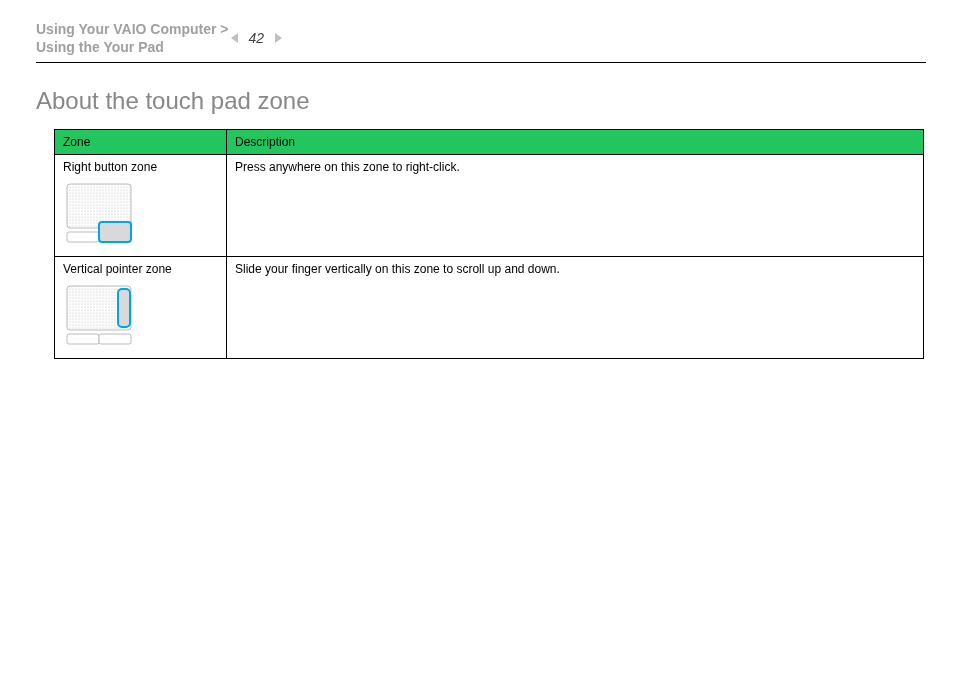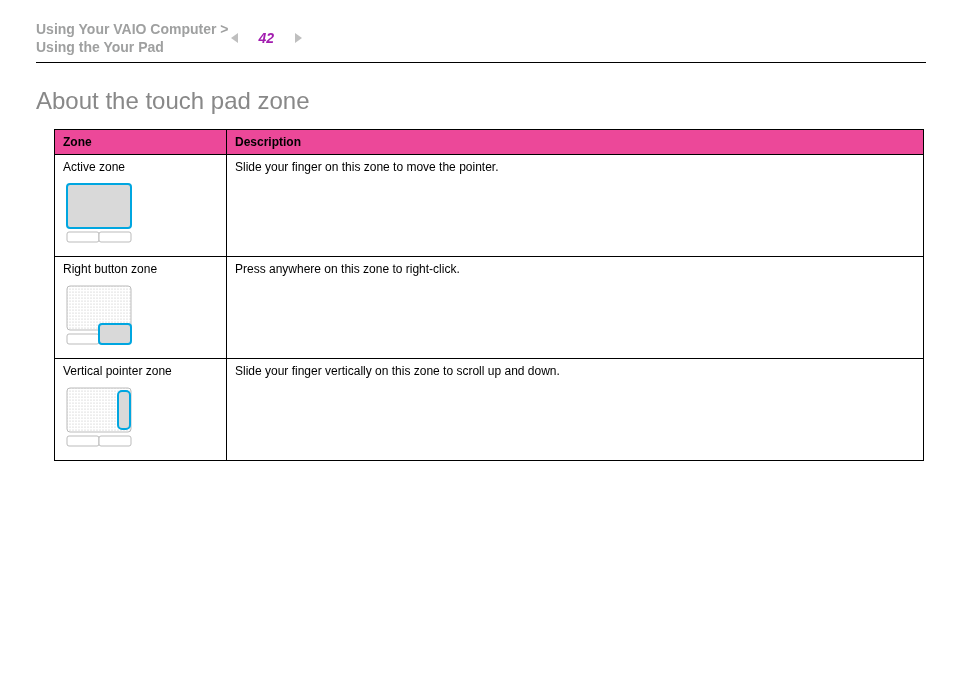--- a/index.html
+++ b/index.html
@@ -1,25 +1,25 @@
 <!DOCTYPE html>
 <html><head>
 <meta charset="utf-8">
 <style>
   html,body{margin:0;padding:0;width:954px;height:674px;background:#fff;font-family:Arial,Helvetica,sans-serif;color:#000;}
   .page{position:relative;width:954px;height:674px;box-sizing:border-box;padding:20px 28px 0 36px;}
   .bc{font-size:14px;font-weight:bold;color:#9fa0a0;line-height:18px;}
   .hdr{display:flex;align-items:center;}
-  .pagenav{display:flex;align-items:center;gap:18px;font-weight:bold;font-style:italic;color:#a21caf;font-size:14px;}
+  .pagenav{display:flex;align-items:center;gap:8px;font-weight:normal;font-style:italic;color:#404040;font-size:14px;}
   .pagenav svg{display:block;}
   .rule{margin:6px 0 24px 0;border:0;border-top:1px solid #000;}
   .section-title{font-size:24px;color:#888;font-weight:normal;margin:0 0 14px 0;}
   table.zone{border-collapse:collapse;width:870px;margin-left:18px;}
   table.zone th,table.zone td{border:1px solid #000;text-align:left;vertical-align:top;font-size:12px;padding:5px 8px;}
-  table.zone th{font-weight:bold;background:#ec4899;}
+  table.zone th{font-weight:normal;background:#22c55e;}
   table.zone col.c1{width:172px;}
   .zlabel{margin-bottom:6px;}
   .illus{width:78px;height:68px;}
 </style>
 </head>
 <body>
 
 <div class="page">
   <div class="hdr">
     <div>
@@ -49,31 +49,20 @@
         <col>
       </colgroup>
     <thead>
       <tr>
         <th>Zone</th>
         <th>Description</th>
       </tr>
     </thead>
     <tbody>
 
-      <tr>
-        <td>
-          <div class="zlabel">Active zone</div>
-          <svg class="illus" viewBox="0 0 78 68">
-            <rect x="4" y="4" width="64" height="44" rx="3" fill="#d9d9d9" stroke="#00a6e0" stroke-width="2"></rect>
-            <rect x="4" y="52" width="32" height="10" rx="2" fill="#fff" stroke="#bbb"></rect>
-            <rect x="36" y="52" width="32" height="10" rx="2" fill="#fff" stroke="#bbb"></rect>
-          </svg>
-        </td>
-        <td>Slide your finger on this zone to move the pointer.</td>
-      </tr>
 
 
       <tr>
         <td>
           <div class="zlabel">Right button zone</div>
           <svg class="illus" viewBox="0 0 78 68">
             <defs>
                 <pattern id="dots3" width="3" height="3" patternUnits="userSpaceOnUse">
                   <circle cx="1" cy="1" r="0.6" fill="#bcbcbc"></circle>
                 </pattern>

